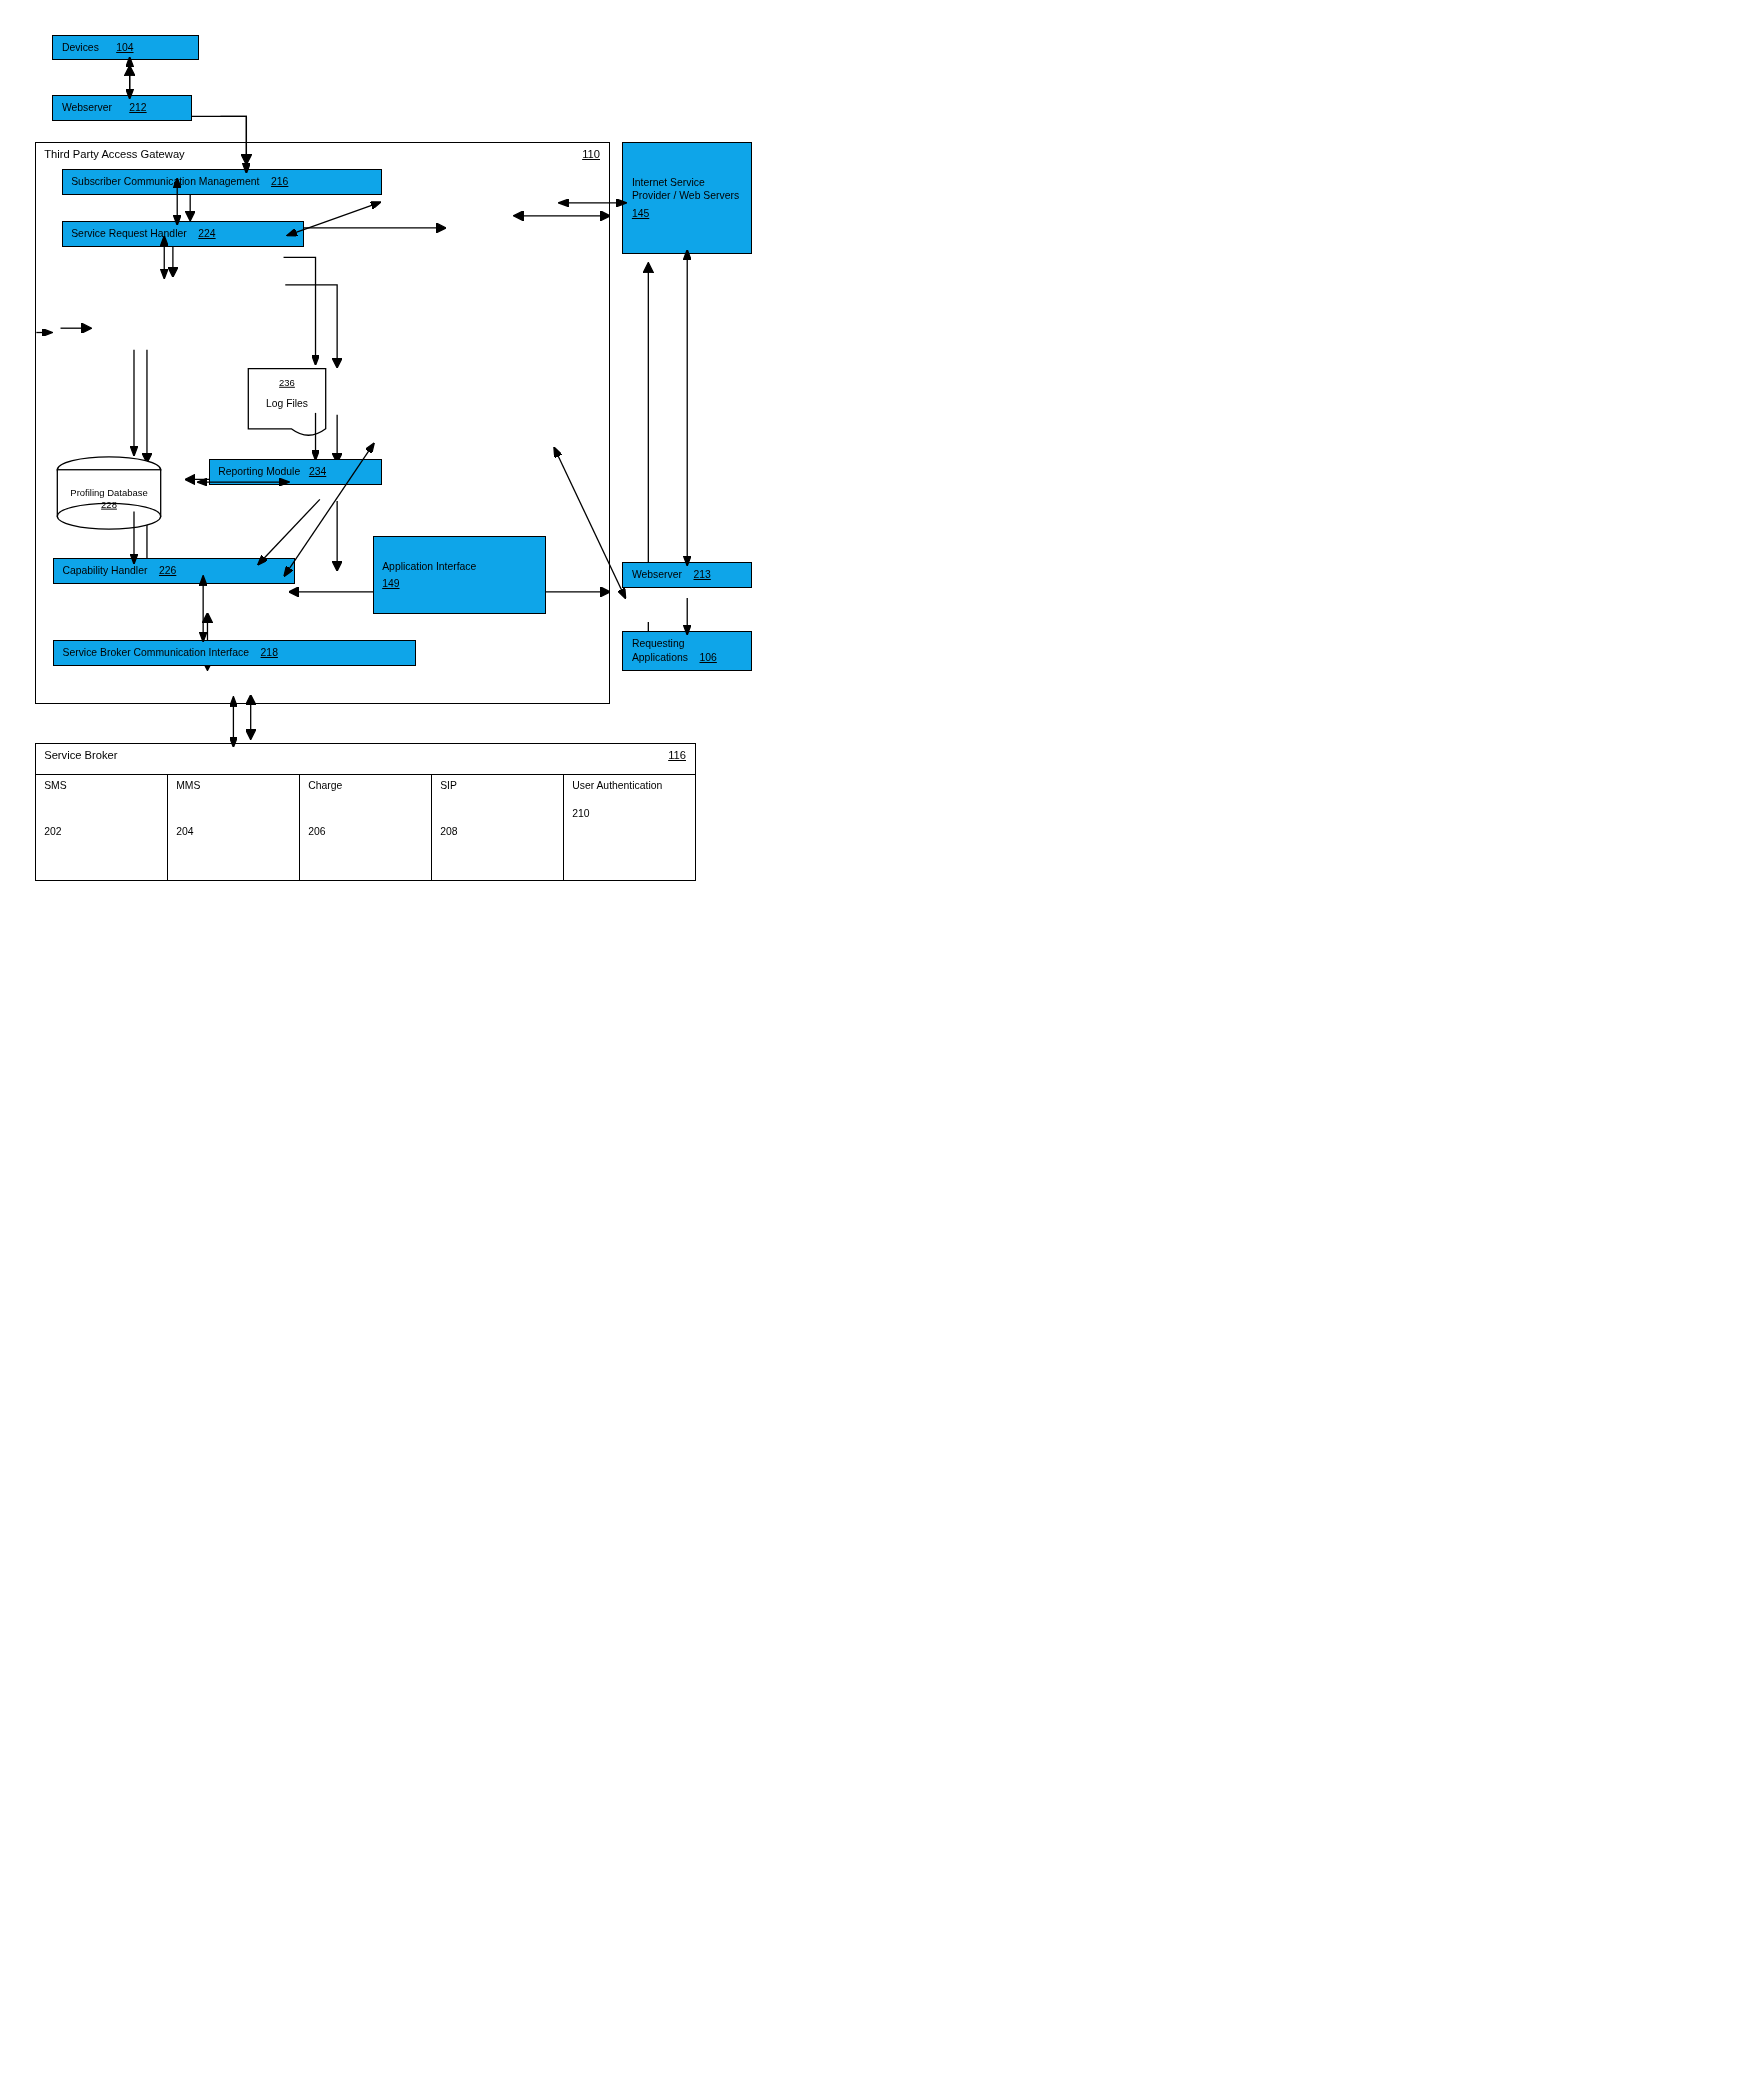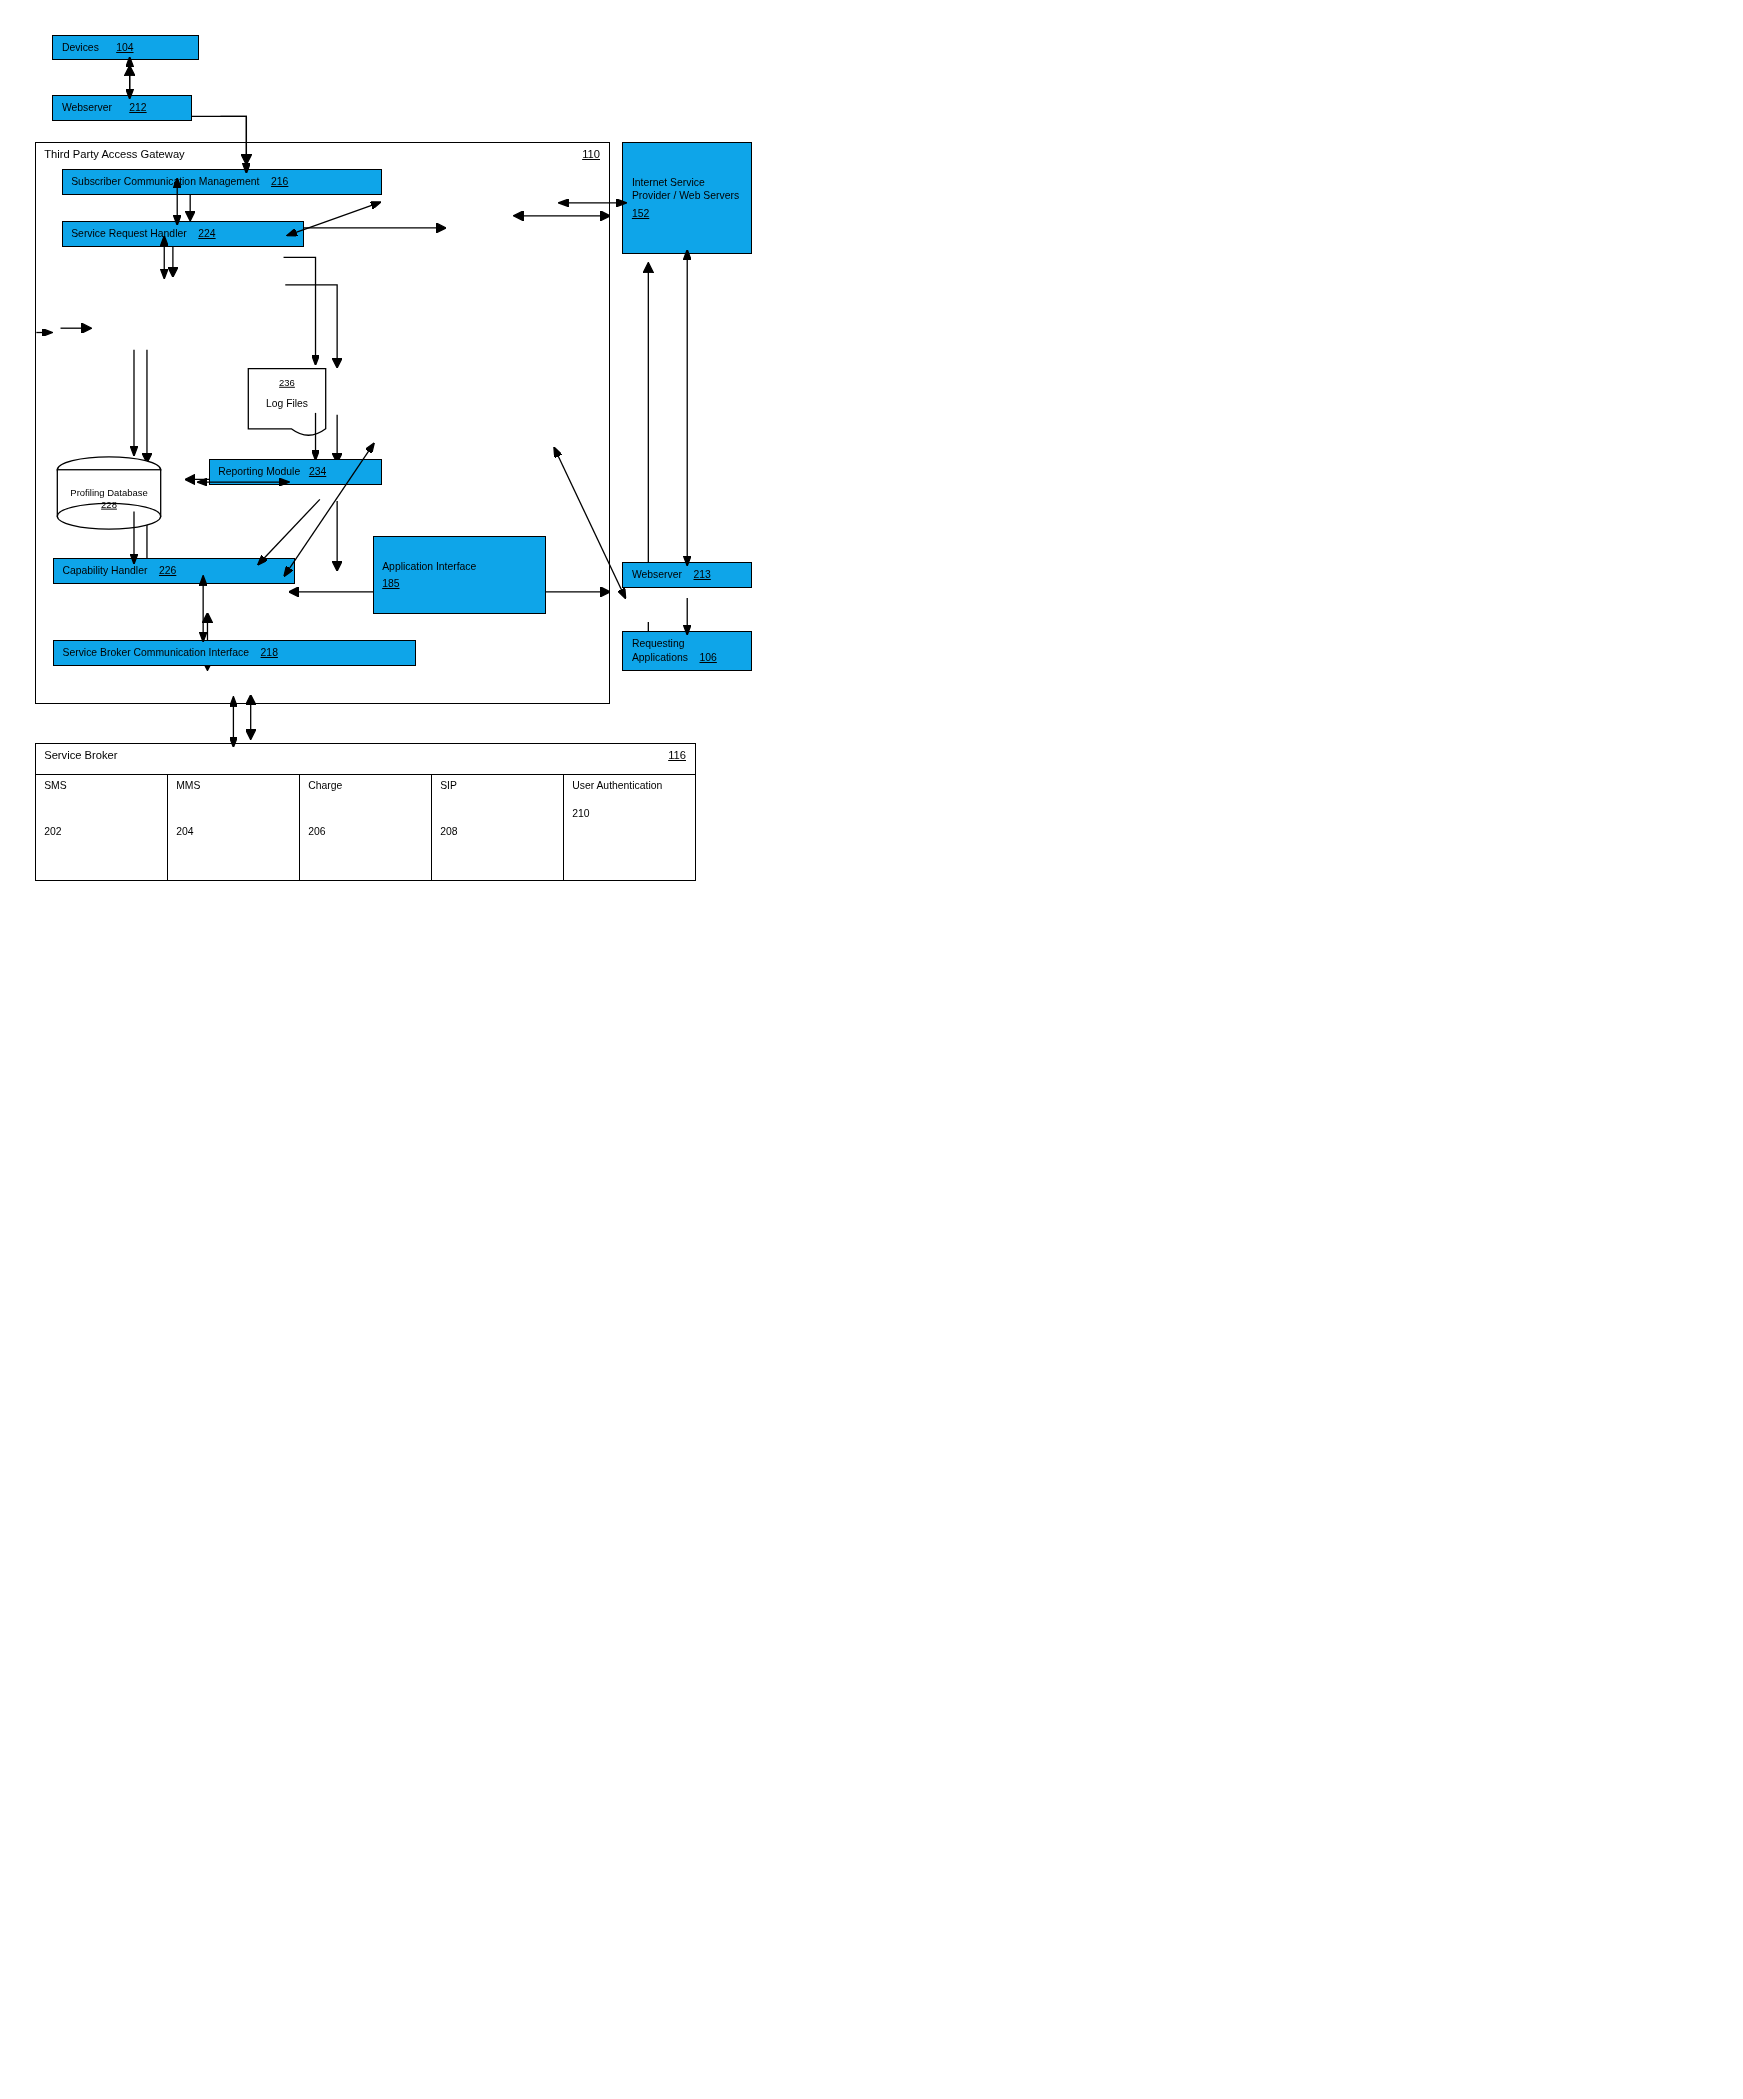--- a/index.html
+++ b/index.html
@@ -199,32 +199,32 @@
       &nbsp;&nbsp;
       <span class="ref">218</span>
     </div>
 
 
     <div class="box" style="top:393px; left:337px; width:173px; height:78px; padding:8.6px; display:flex; flex-direction:column; justify-content:center;">
       <div>
         <span>Application Interface</span>
       </div>
       <div style="margin-top:4.3px;">
-        <span class="ref">185</span>
+        <span class="ref">149</span>
       </div>
     </div>
 
   </div>
 
   <div class="box" style="top:125px; left:605px; width:130px; height:112px; padding:8.6px; display:flex; flex-direction:column; justify-content:center;">
     <div>
       <span>Internet Service Provider / Web Servers</span>
     </div>
     <div style="margin-top:4.3px;">
-      <span class="ref">152</span>
+      <span class="ref">145</span>
     </div>
   </div>
 
   <div class="box" style="top:545px; left:605px; width:130px; padding:5.2px 8.6px;">
     <span>Webserver</span>
     &nbsp;&nbsp;
     <span class="ref">213</span>
   </div>
 
   <div class="box" style="top:614px; left:605px; width:130px; padding:5.2px 8.6px;">

